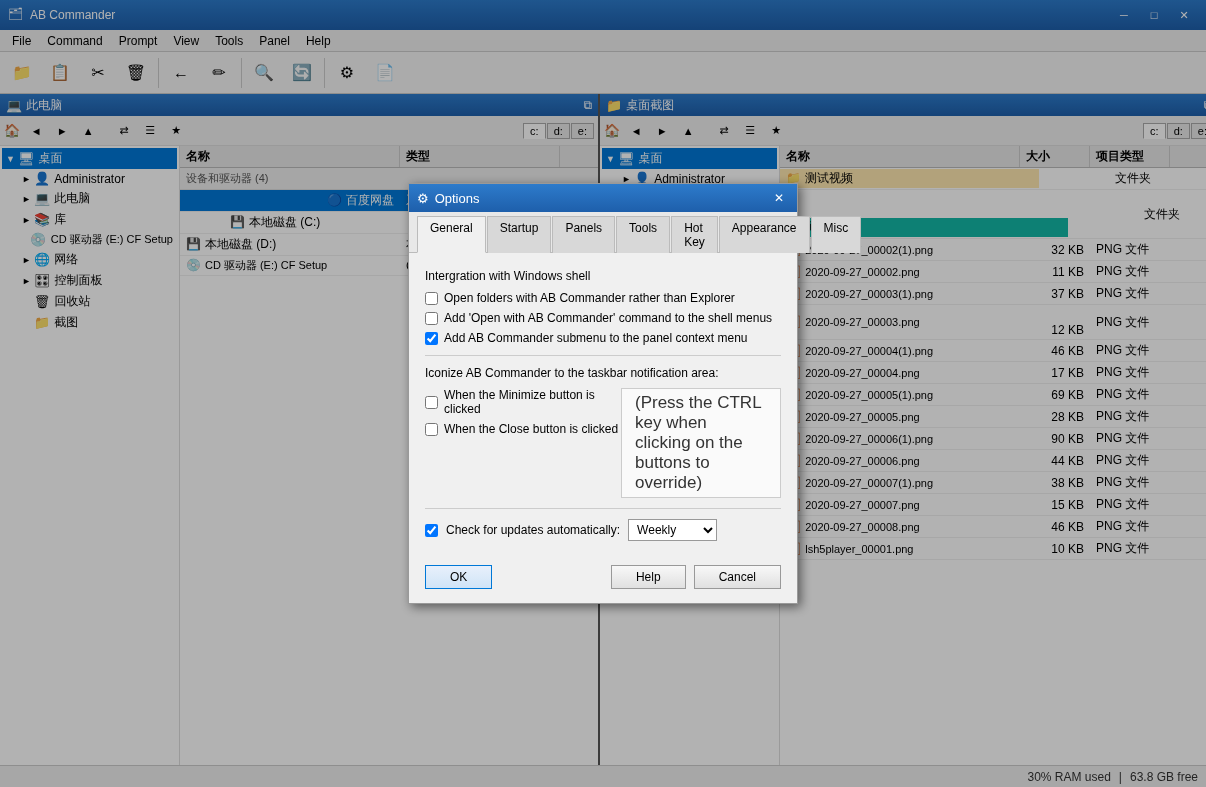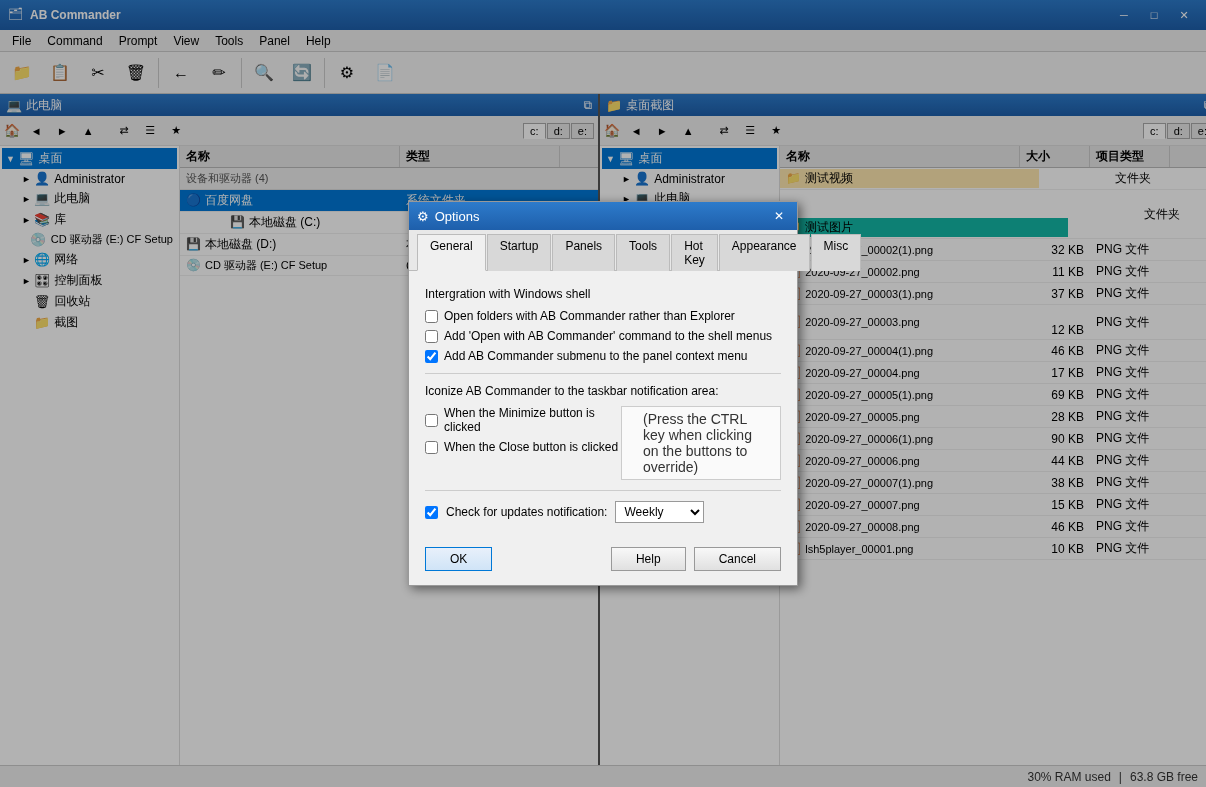--- a/index.html
+++ b/index.html
@@ -9,21 +9,21 @@
     .title-bar {
       height: 30px;
       background: linear-gradient(to bottom, #2d7bcb, #1e5fab);
       display: flex;
       align-items: center;
       padding: 0 8px;
       color: white;
       font-size: 12px;
     }
     .title-bar-icon { width: 16px; height: 16px; margin-right: 6px; }
-    .title-bar-title { flex: 1; font-weight: bold; }
+    .title-bar-title { flex: 1; font-weight: normal; }
     .title-bar-controls { display: flex; gap: 2px; }
     .title-bar-btn {
       width: 28px; height: 20px; background: transparent; border: none;
       color: white; cursor: pointer; font-size: 11px; display: flex;
       align-items: center; justify-content: center;
     }
 
     
     .menu-bar {
       height: 22px;
@@ -260,24 +260,24 @@
       margin-top: 4px;
     }
     .iconize-header { font-size: 12px; margin-bottom: 8px; }
     .iconize-row {
       display: flex;
       align-items: flex-start;
       gap: 0;
     }
     .iconize-checkboxes { flex: 1; }
     .iconize-note {
-      font-size: 14px;
+      font-size: 17px;
       color: #333;
       border: 1px solid #ccc;
-      padding: 4px 21px;
+      padding: 4px 13px;
       background: #fafafa;
       max-width: 160px;
     }
     .updates-row {
       display: flex;
       align-items: center;
       gap: 8px;
       margin-top: 8px;
     }
     .updates-select {
@@ -420,21 +420,21 @@
       </div>
       <div class="file-list">
         <div class="file-list-header">
           <div class="col-header" style="width:220px;">名称</div>
           <div class="col-header" style="width:160px;">类型</div>
         </div>
 
         <div style="padding:3px 6px; background:#eee; color:#555; font-size:11px; border-bottom:1px solid #ddd;">设备和驱动器 (4)</div>
 
         <div class="file-row selected">
-          <div class="file-cell" style="width:220px;"><span style="margin-right:4px;">🔵</span>百度网盘</div>
+          <div class="file-cell" style="width:220px;text-align:right;"><span style="margin-right:4px;">🔵</span>百度网盘</div>
           <div class="file-cell" style="width:160px;">系统文件夹</div>
         </div>
         <div class="file-row">
           <div class="file-cell" style="width:220px;margin-left:44px;"><span style="margin-right:4px;">💾</span>本地磁盘 (C:)</div>
           <div class="file-cell" style="width:160px;">本地磁盘</div>
         </div>
         <div class="file-row">
           <div class="file-cell" style="width:220px;"><span style="margin-right:4px;">💾</span>本地磁盘 (D:)</div>
           <div class="file-cell" style="width:160px;">本地磁盘</div>
         </div>
@@ -637,21 +637,21 @@
             </div>
           </div>
           <div class="iconize-note">
             (Press the CTRL key when clicking on the buttons to override)
           </div>
         </div>
       </div>
       <hr class="section-divider">
       <div class="updates-row">
         <input type="checkbox" id="cb6" checked="" style="">
-        <label class="checkbox-label" for="cb6">Check for updates notification:</label>
+        <label class="checkbox-label" for="cb6">Check for updates automatically:</label>
         <select class="updates-select">
           <option value="Never">Never</option>
           <option value="Daily">Daily</option>
           <option value="Weekly" selected="">Weekly</option>
           <option value="Monthly">Monthly</option>
         </select>
       </div>
     </div>
 
     <div class="dialog-buttons">

